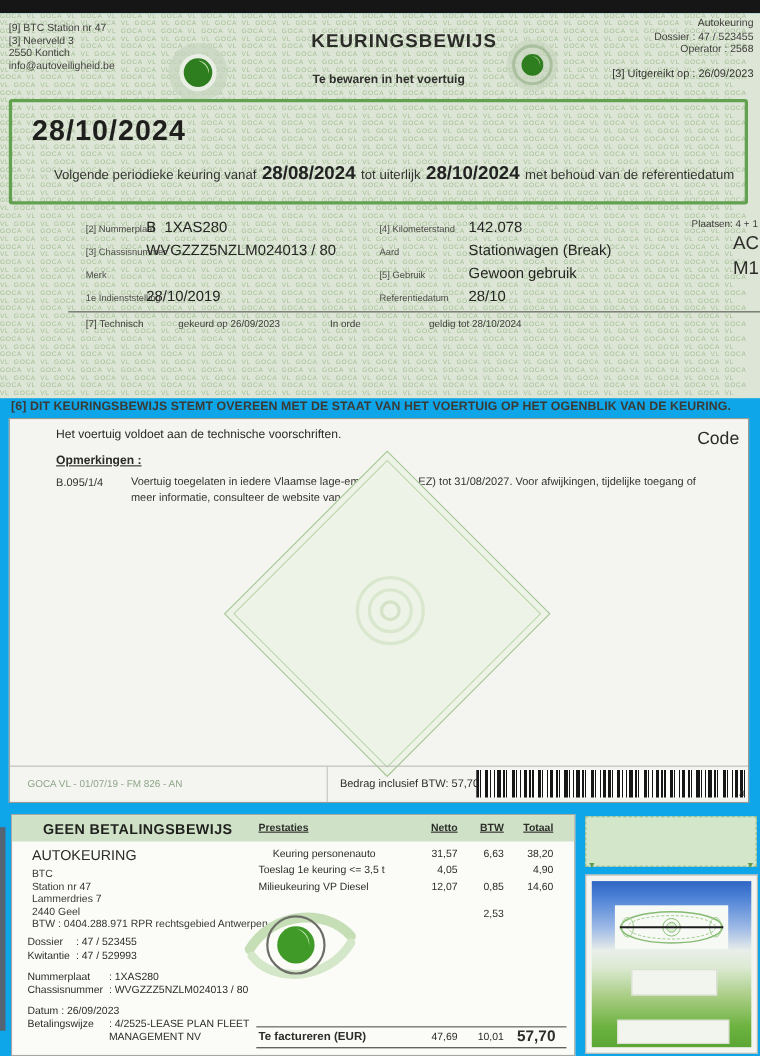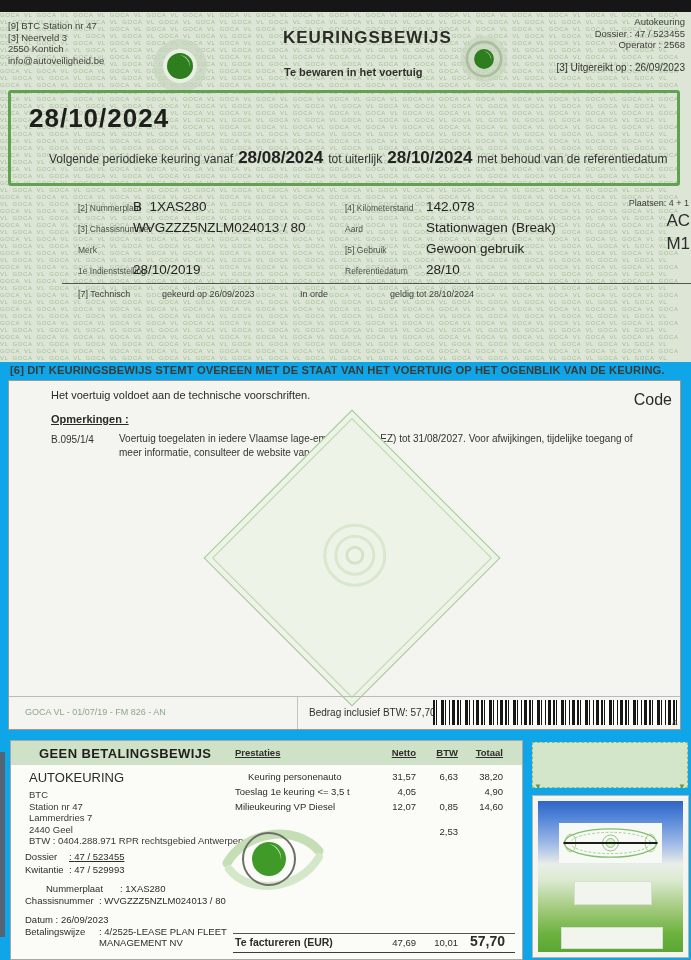--- a/index.html
+++ b/index.html
@@ -224,27 +224,27 @@
 
     <span class="rc-org">AUTOKEURING</span>
     <div class="rc-addr">
       <div>BTC</div>
       <div>Station nr 47</div>
       <div>Lammerdries 7</div>
       <div>2440 Geel</div>
       <div>BTW : 0404.288.971 RPR rechtsgebied Antwerpen</div>
     </div>
 
-    <div class="kv-row" style="top:110px;text-decoration:underline;">
+    <div class="kv-row" style="top:110px;">
       <span class="kv-label kv-w44">Dossier</span><span class="kv-value">47 / 523455</span>
     </div>
     <div class="kv-row" style="top:123px;">
       <span class="kv-label kv-w44">Kwitantie</span><span class="kv-value">47 / 529993</span>
     </div>
-    <div class="kv-row" style="top:142px;margin-left:21px;">
+    <div class="kv-row" style="top:142px;">
       <span class="kv-label kv-w74">Nummerplaat</span><span class="kv-value">1XAS280</span>
     </div>
     <div class="kv-row" style="top:154px;">
       <span class="kv-label kv-w74">Chassisnummer</span><span class="kv-value">WVGZZZ5NZLM024013 / 80</span>
     </div>
     <div class="kv-row" style="top:173px;">
       <span>Datum : 26/09/2023</span>
     </div>
     <div class="kv-row" style="top:185px;">
       <span class="kv-label kv-w74">Betalingswijze</span><span class="kv-value kv-wrap">4/2525-LEASE PLAN FLEET MANAGEMENT NV</span>

